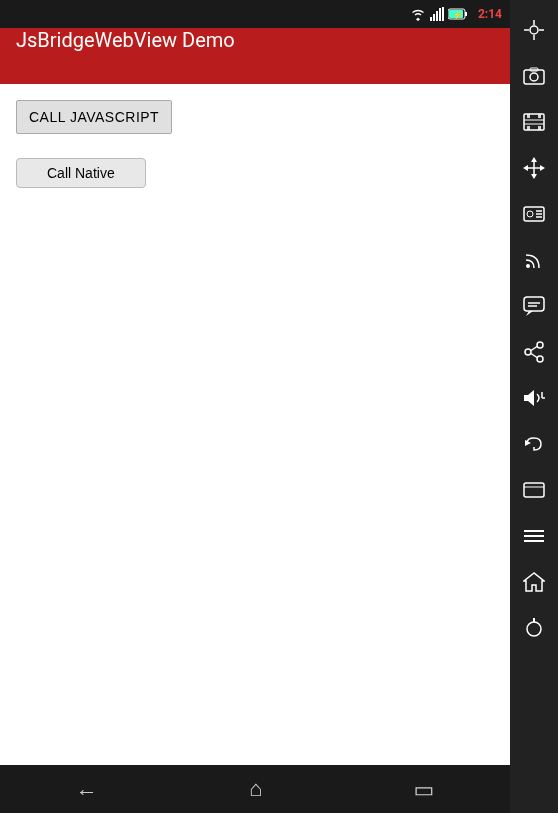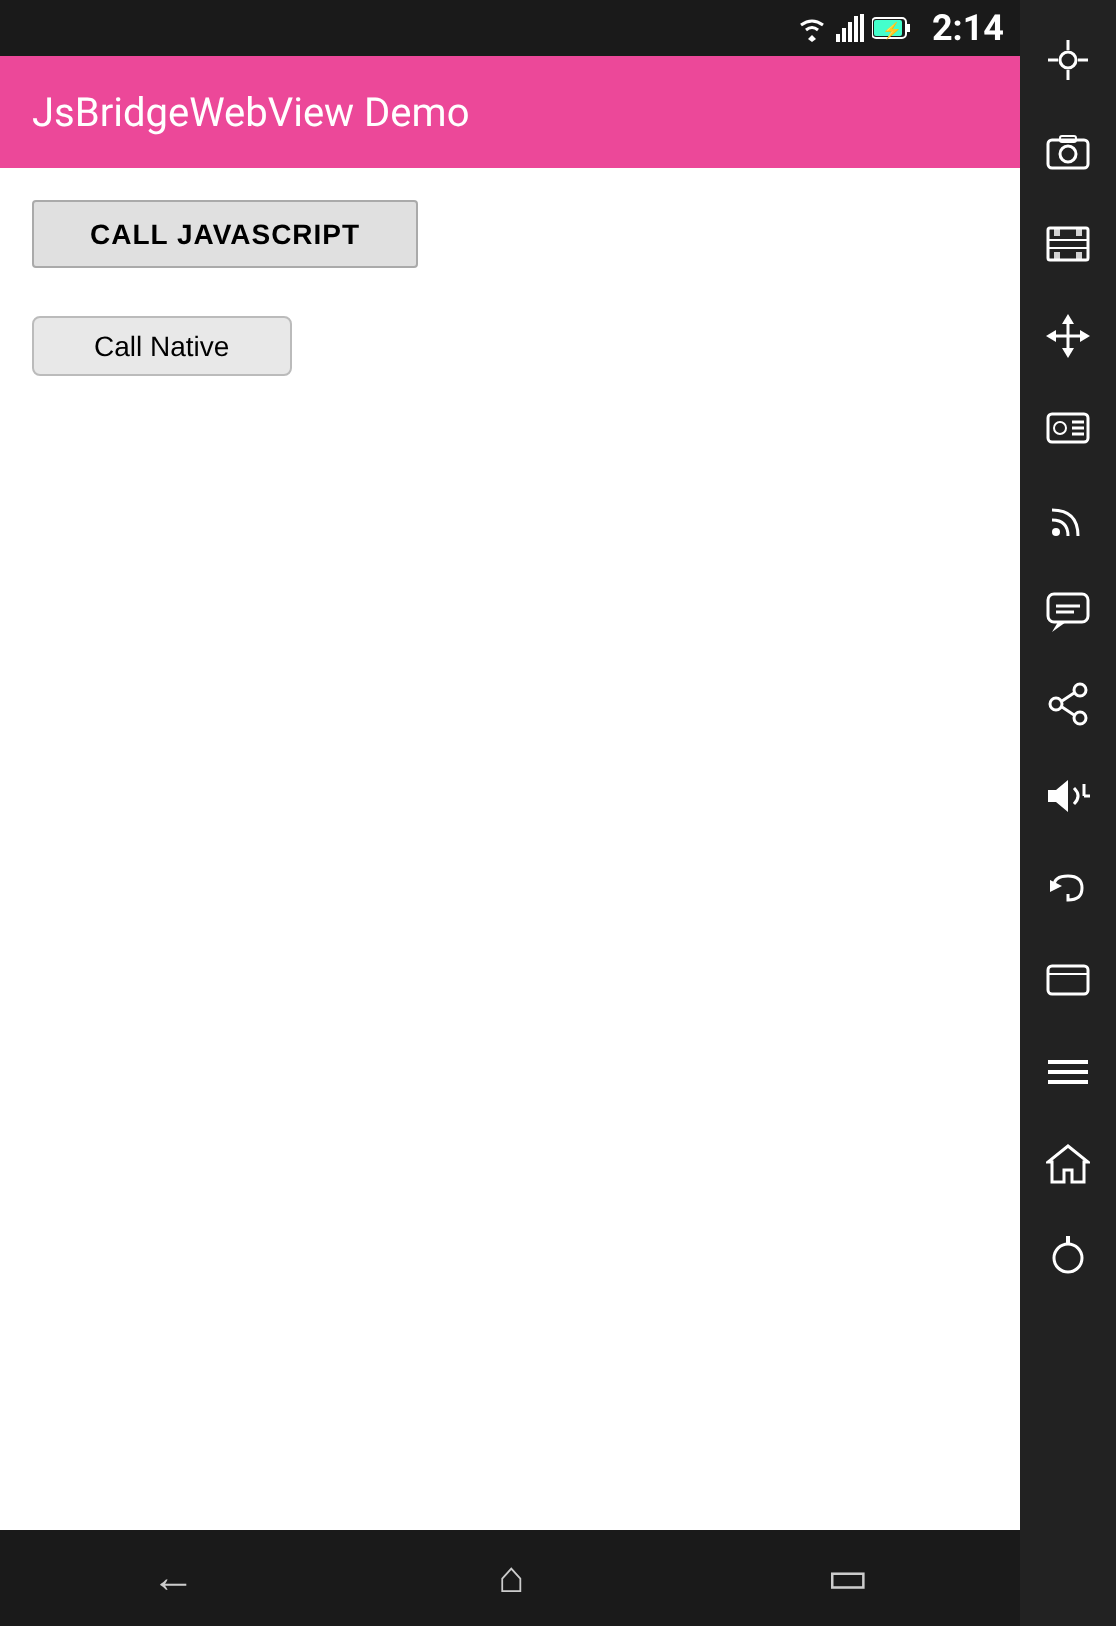--- a/index.html
+++ b/index.html
@@ -33,36 +33,35 @@
       z-index: 10;
     }
 
     .status-icons {
       display: flex;
       align-items: center;
       gap: 4px;
     }
 
     .status-time {
-      color: #ffffff;
-      font-size: 18px;
+      color: #ef4444;
+      font-size: 12px;
       font-weight: bold;
       margin-left: 4px;
     }
 
     
     .app-bar {
       position: absolute;
       top: 28px;
       left: 0;
       width: 510px;
       height: 56px;
-      background: #ec4899;
-      display: flex;
-      align-items: center;
+      background: #b91c1c;
+      display: flex;
       padding-left: 16px;
       z-index: 10;
     }
 
     .app-title {
       color: #ffffff;
       font-size: 20px;
       font-weight: normal;
     }
 
@@ -73,26 +72,26 @@
       left: 0;
       width: 510px;
       bottom: 48px;
       background: #ffffff;
       padding: 16px;
     }
 
     
     .btn-call-javascript {
       display: inline-block;
-      padding: 8px 28px;
+      padding: 8px 12px;
       background: #e0e0e0;
       border: 1px solid #aaa;
       border-radius: 2px;
       font-size: 14px;
-      font-weight: bold;
+      font-weight: normal;
       color: #000;
       cursor: pointer;
       letter-spacing: 0.5px;
       text-transform: uppercase;
       margin-bottom: 24px;
     }
 
     .btn-call-native {
       display: inline-block;
       padding: 6px 30px;

